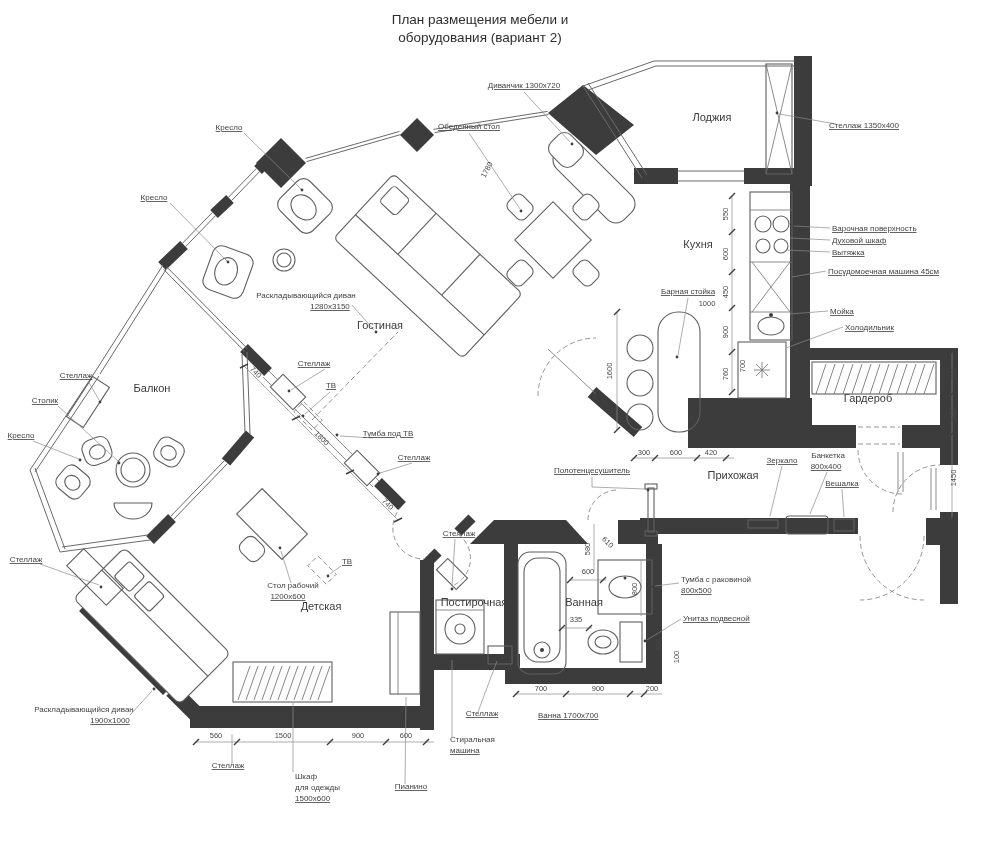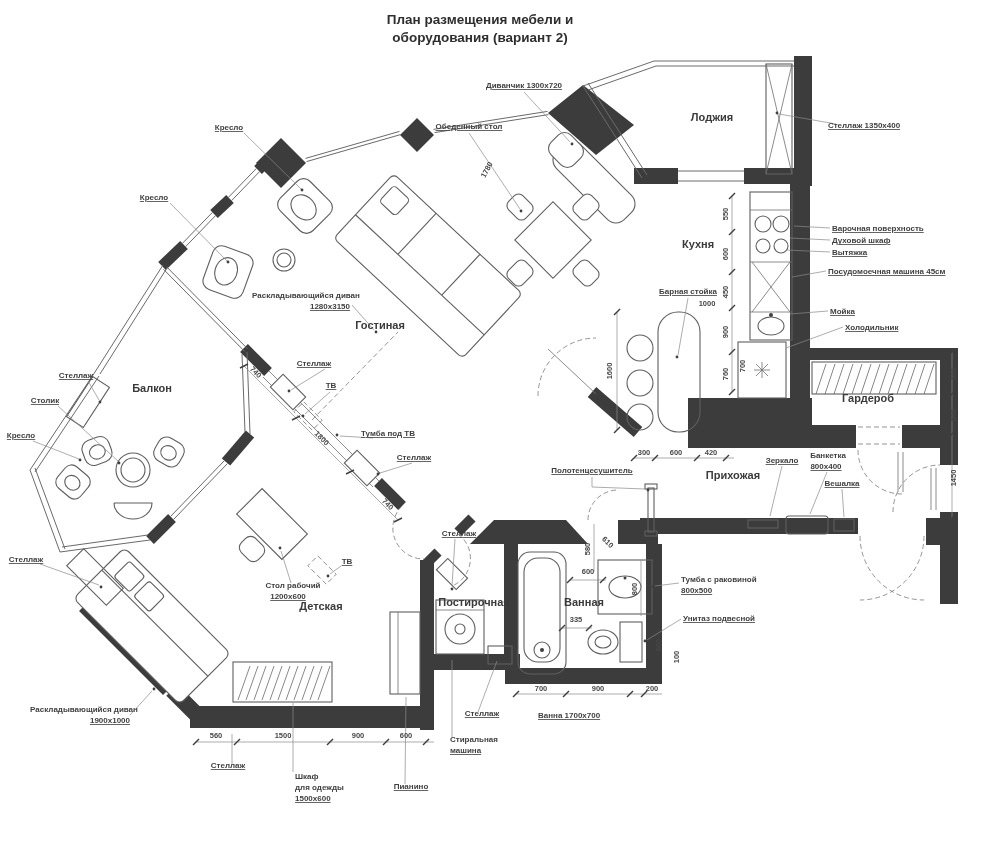--- a/index.html
+++ b/index.html
@@ -1,17 +1,17 @@
 <!DOCTYPE html>
 <html><head>
 <meta charset="utf-8">
 <style>
   html,body{margin:0;padding:0;background:#fff;}
   .canvas{position:relative;width:1000px;height:857px;background:#fff;overflow:hidden;
-          font-family:"Liberation Sans",sans-serif;font-weight:bold;}
+          font-family:"Liberation Sans",sans-serif;}
   svg{display:block;}
   .t{fill:#3d3d3d;font-family:"Liberation Sans",sans-serif;}
   .title{font-size:13.5px;fill:#2e2e2e;}
   .room{font-size:11px;fill:#3a3a3a;}
   .co{font-size:8px;fill:#3f3f3f;text-decoration:underline;}
   .con{font-size:8px;fill:#3f3f3f;}
   .dim{font-size:7.5px;fill:#474747;}
   .wall{stroke:#3c3c3c;fill:none;}
   .wf{fill:#3c3c3c;stroke:none;}
   .win{stroke:#6a6a6a;stroke-width:1;fill:none;}

